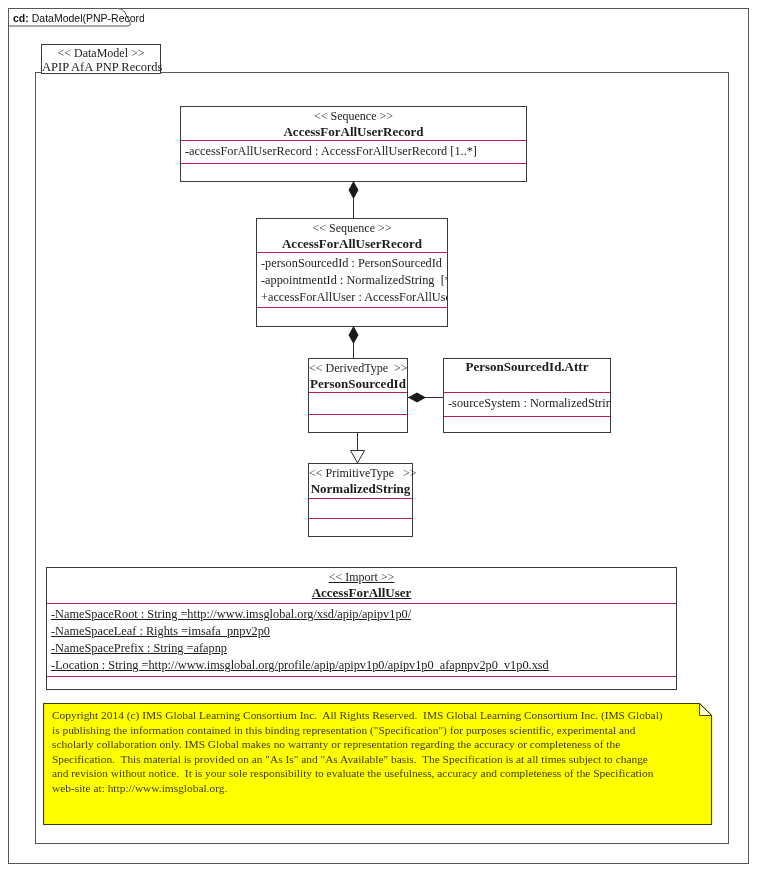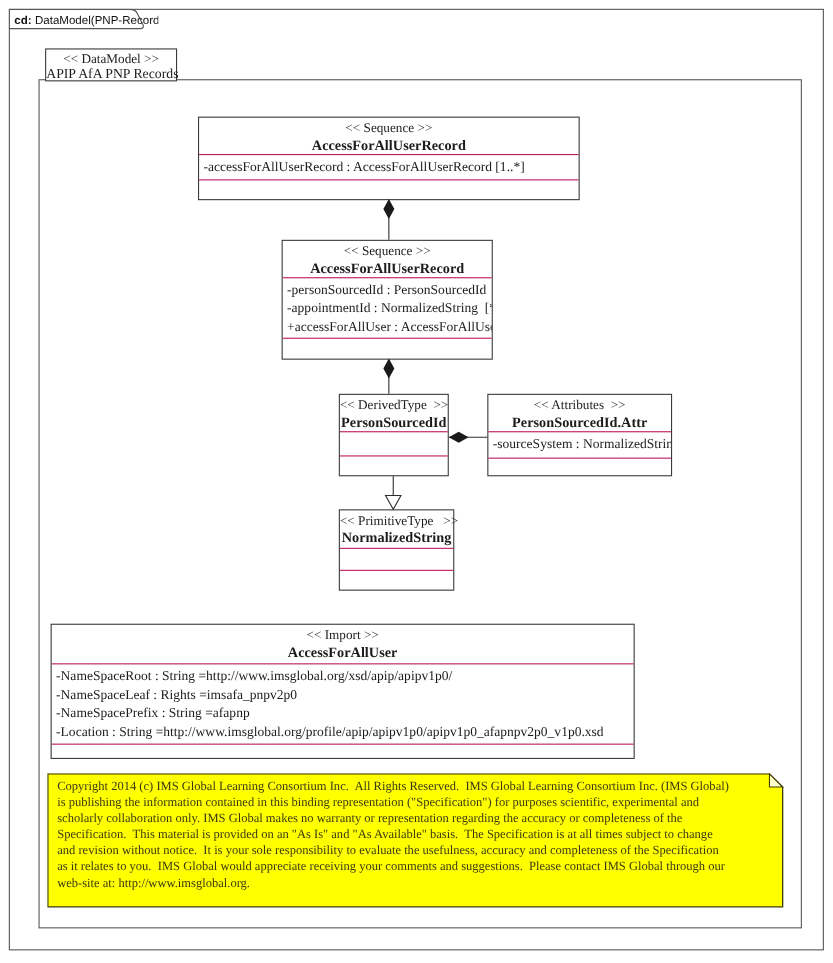--- a/index.html
+++ b/index.html
@@ -72,39 +72,38 @@
     <div class="uml-head" style="height:33px;">
       <div class="stereo">&lt;&lt; DerivedType  &gt;&gt;</div>
       <div class="cname">PersonSourcedId</div>
     </div>
     <div class="comp" style="height:22px;"></div>
     <div class="comp fill"></div>
   </div>
 
   <div class="uml-box" style="left:443px;top:358px;width:168px;height:75px;">
     <div class="uml-head" style="height:33px;">
-      <div class="stereo">&lt;&lt; Attributes  &gt;&gt;</div>
       <div class="cname">PersonSourcedId.Attr</div>
     </div>
     <div class="comp attrs" style="height:24px;">
       <div class="attr">-sourceSystem : NormalizedString</div>
     </div>
     <div class="comp fill"></div>
   </div>
 
   <div class="uml-box" style="left:308px;top:463px;width:105px;height:74px;">
     <div class="uml-head" style="height:34px;">
       <div class="stereo">&lt;&lt; PrimitiveType   &gt;&gt;</div>
       <div class="cname">NormalizedString</div>
     </div>
     <div class="comp" style="height:20px;"></div>
     <div class="comp fill"></div>
   </div>
 
-  <div class="uml-box" style="left:46px;top:567px;width:531px;height:123px;">
+  <div class="uml-box" style="left:46px;top:567px;width:631px;height:123px;text-decoration:underline;">
     <div class="uml-head" style="height:35px;">
       <div class="stereo">&lt;&lt; Import &gt;&gt;</div>
       <div class="cname">AccessForAllUser</div>
     </div>
     <div class="comp attrs" style="height:73px;">
       <div class="attr">-NameSpaceRoot : String =http://www.imsglobal.org/xsd/apip/apipv1p0/</div>
       <div class="attr">-NameSpaceLeaf : Rights =imsafa_pnpv2p0</div>
       <div class="attr">-NameSpacePrefix : String =afapnp</div>
       <div class="attr">-Location : String =http://www.imsglobal.org/profile/apip/apipv1p0/apipv1p0_afapnpv2p0_v1p0.xsd</div>
     </div>
@@ -114,21 +113,20 @@
   <svg style="position:absolute;left:43px;top:703px;" width="670" height="123" viewBox="0 0 670 123">
     <polygon points="0.5,0.5 656.5,0.5 668.5,12.5 668.5,121.5 0.5,121.5" fill="#ffff00" stroke="#3f3f00" stroke-width="1.2"></polygon>
     <polygon points="656.5,0.5 656.5,12.5 668.5,12.5" fill="#ffffcc" stroke="#3f3f00" stroke-width="1"></polygon>
   </svg>
   <div id="note-text">
     <div class="note-line">Copyright 2014 (c) IMS Global Learning Consortium Inc.  All Rights Reserved.  IMS Global Learning Consortium Inc. (IMS Global)</div>
     <div class="note-line">is publishing the information contained in this binding representation ("Specification") for purposes scientific, experimental and</div>
     <div class="note-line">scholarly collaboration only. IMS Global makes no warranty or representation regarding the accuracy or completeness of the</div>
     <div class="note-line">Specification.  This material is provided on an "As Is" and "As Available" basis.  The Specification is at all times subject to change</div>
     <div class="note-line">and revision without notice.  It is your sole responsibility to evaluate the usefulness, accuracy and completeness of the Specification</div>
-    <div class="note-line">as it relates to you.  IMS Global would appreciate receiving your comments and suggestions.  Please contact IMS Global through our</div>
     <div class="note-line">web-site at: http://www.imsglobal.org.</div>
   </div>
 
   <svg class="overlay" width="757" height="875" viewBox="0 0 757 875">
 
     <line x1="353.5" y1="182" x2="353.5" y2="218" stroke="#2e2e2e" stroke-width="1"></line>
     <polygon points="353.5,181 358.5,190 353.5,199 348.5,190" fill="#1a1a1a"></polygon>
 
     <line x1="353.5" y1="327" x2="353.5" y2="358" stroke="#2e2e2e" stroke-width="1"></line>
     <polygon points="353.5,326 358.5,335 353.5,344 348.5,335" fill="#1a1a1a"></polygon>

